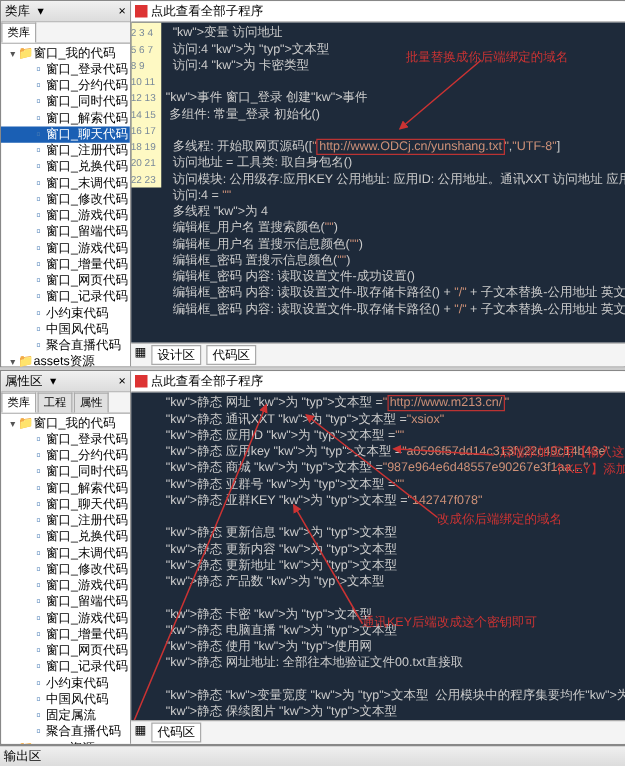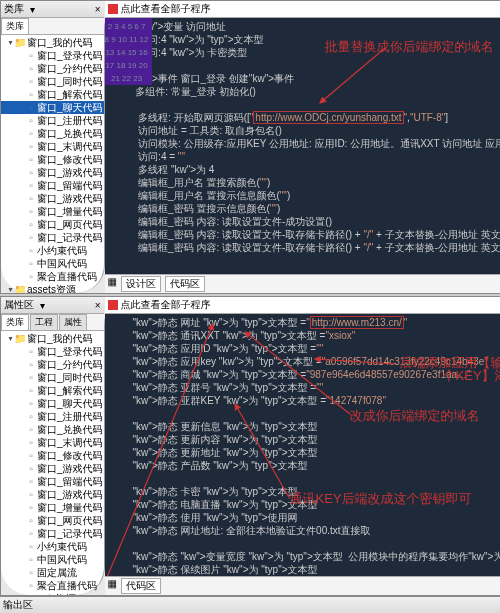--- a/index.html
+++ b/index.html
@@ -1,40 +1,40 @@
 <!DOCTYPE html>
 <html><head>
 <meta charset="utf-8">
 <style>
 *{margin:0;padding:0;box-sizing:border-box;font-family:"Microsoft YaHei",SimSun,sans-serif;font-size:10px;}
 body{background:#e8e8e8;width:500px;}
 .panel{display:flex;border:1px solid #888;}
-.tree-pane{width:130px;background:#fff;border-right:1px solid #999;display:flex;flex-direction:column;border-radius:28px;}
+.tree-pane{width:130px;background:#fff;border-right:1px solid #999;display:flex;flex-direction:column;}
 .pane-header{background:linear-gradient(#f0f0f0,#dcdcdc);border-bottom:1px solid #aaa;padding:1px 3px;font-size:10px;display:flex;align-items:center;gap:6px;}
 .pane-header span.close{margin-left:auto;cursor:pointer;}
 .tabs-row{display:flex;background:#f4f4f4;border-bottom:1px solid #aaa;}
 .tab{padding:1px 4px;border:1px solid #aaa;border-bottom:none;background:#fff;font-size:9px;margin-right:1px;}
 .tab.inactive{background:#e0e0e0;}
 .tree{flex:1;overflow:auto;padding:1px 0;font-size:10px;line-height:13px;}
 .tree-item{display:flex;align-items:center;white-space:nowrap;padding:0 1px;}
 .tree-item.sel{background:#1a5fb4;color:#fff;}
 .ind{display:inline-block;}
 .exp{width:9px;text-align:center;color:#555;font-size:8px;}
 .ico{width:12px;height:10px;display:inline-flex;align-items:center;justify-content:center;}
 .ico-folder{color:#d4a017;}
 .ico-file{color:#4a7db5;}
 .code-pane{flex:1;background:#f0f0f0;display:flex;flex-direction:column;position:relative;}
 .code-top{background:#fff;border-bottom:1px solid #aaa;padding:1px 3px;display:flex;align-items:center;gap:3px;font-size:10px;}
 .red-sq{width:10px;height:10px;background:#d33;display:inline-block;}
 .editor{flex:1;background:#1e2a3a;color:#ccc;font-family:Consolas,monospace;font-size:9px;line-height:13px;overflow:hidden;position:relative;}
-.gutter{position:absolute;left:0;top:0;width:47px;background:#4c1d95;color:#7a8a9a;text-align:center;padding:2px 3px 0 0;font-size:8px;line-height:13px;}
+.gutter{position:absolute;left:0;top:0;width:24px;background:#fef9c3;color:#7a8a9a;text-align:left;padding:2px 3px 0 0;font-size:8px;line-height:13px;}
 .code-lines{margin-left:26px;padding:2px 2px 0 2px;white-space:pre;}
 .str{color:#ce9178;}
 .hl-box{border:1px solid #b33;padding:0 1px;}
-.anno{position:absolute;color:#c33;font-size:13px;pointer-events:none;}
+.anno{position:absolute;color:#c33;font-size:10px;pointer-events:none;}
 .arrow{position:absolute;pointer-events:none;}
 .bottom-tabs{background:#f4f4f4;border-top:1px solid #aaa;padding:1px 3px;display:flex;gap:4px;font-size:9px;}
 .btab{border:1px solid #aaa;padding:0 4px;background:#fff;}
 .panel-gap{height:2px;background:#ccc;}
 </style>
 </head>
 <body>
 
 <div class="panel" style="height:294px;">
   <div class="tree-pane">

